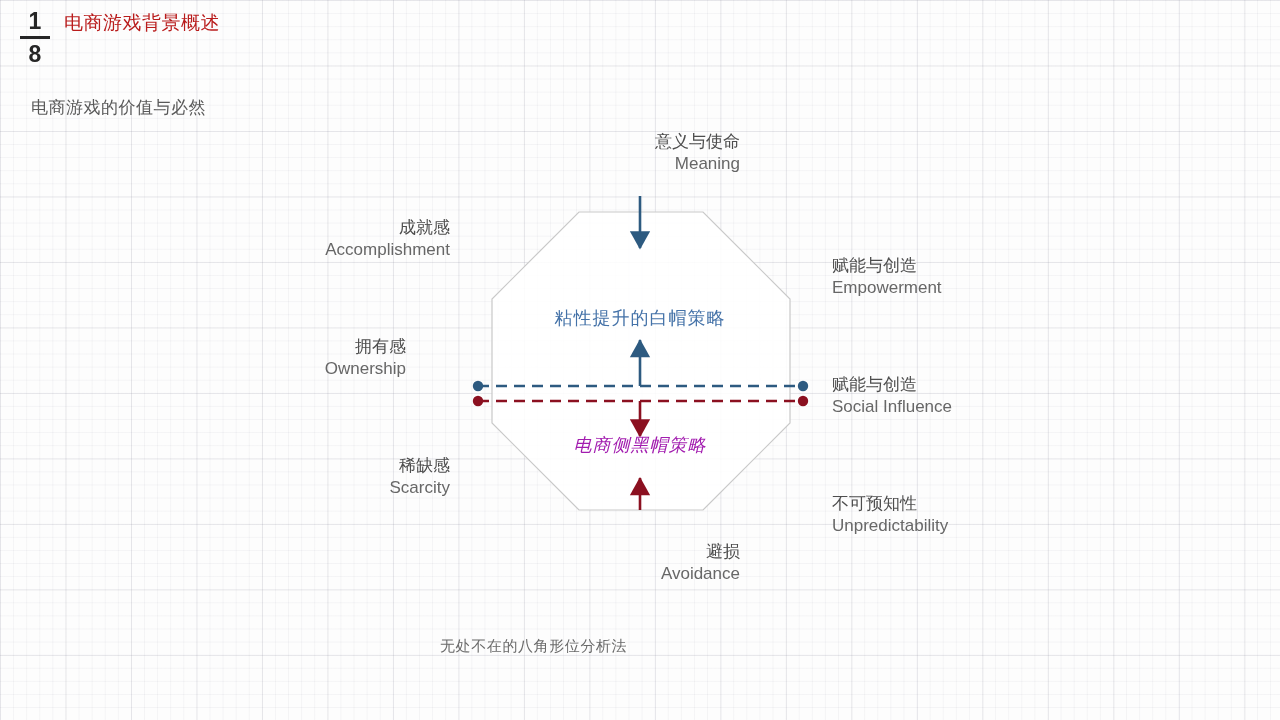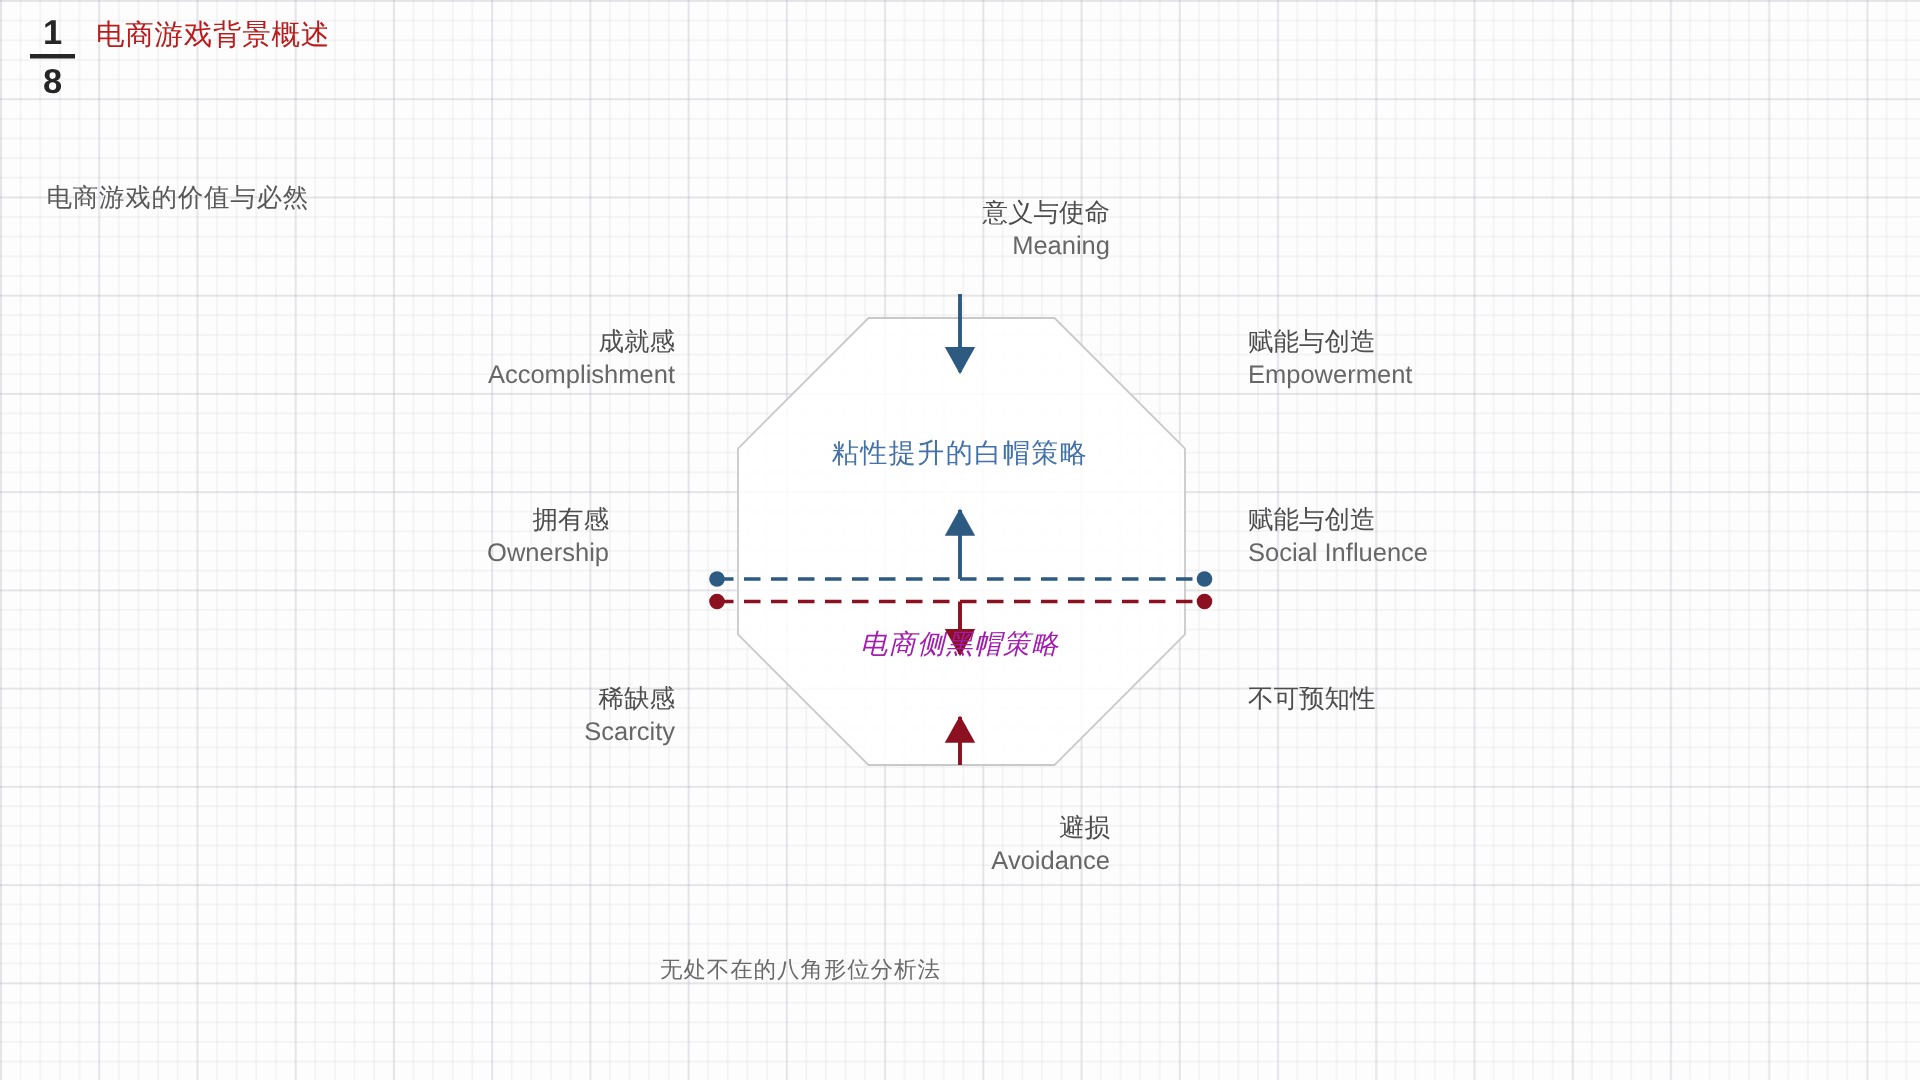--- a/index.html
+++ b/index.html
@@ -71,21 +71,20 @@
     white-space: nowrap;
   }
   #subtitle {
     position: absolute;
     left: 31px;
     top: 96px;
     font-size: 17px;
     color: #595959;
     letter-spacing: 0.5px;
     white-space: nowrap;
-    margin-top: 24px;
   }
 
   
   #diagram {
     position: absolute;
     left: 0;
     top: 0;
     width: 1280px;
     height: 720px;
   }
@@ -102,40 +101,41 @@
     font-size: 17px;
     color: #4d4d4d;
     display: block;
   }
   .corner-label .en {
     font-size: 17px;
     color: #676767;
     display: block;
   }
   .label-right-align { text-align: right; }
-  .label-left-align  { text-align: left; }
+  .label-left-align  { text-align: left; margin-top: 38px; }
   .label-center      { text-align: right; }
 
   #lbl-meaning        { left: 540px; top: 131px; width: 200px; }
   #lbl-accomplishment { left: 250px; top: 217px; width: 200px; }
   #lbl-empowerment    { left: 832px; top: 217px; width: 220px; }
   #lbl-ownership      { left: 256px; top: 336px; width: 150px; }
   #lbl-social         { left: 832px; top: 336px; width: 220px; }
   #lbl-scarcity       { left: 290px; top: 455px; width: 160px; }
   #lbl-unpredict      { left: 832px; top: 455px; width: 220px; }
   #lbl-avoidance      { left: 540px; top: 541px; width: 200px; }
 
   
   .inner-text {
     position: absolute;
     width: 300px;
     text-align: center;
     font-size: 18px;
     letter-spacing: 1px;
     white-space: nowrap;
+    margin-top: 16px;
   }
   #white-hat {
     left: 490px;
     top: 290px;
     color: #4472a8;
   }
   #black-hat {
     left: 490px;
     top: 417px;
     color: #a21caf;
@@ -233,20 +233,21 @@
     <span class="en">Social Influence</span>
   </div>
 
   <div class="corner-label label-right-align" id="lbl-scarcity">
     <span class="cn">稀缺感</span>
     <span class="en">Scarcity</span>
   </div>
 
   <div class="corner-label label-left-align" id="lbl-unpredict">
     <span class="cn">不可预知性</span>
+    <span class="en">Unpredictability</span>
   </div>
 
   <div class="corner-label label-center" id="lbl-avoidance">
     <span class="cn">避损</span>
     <span class="en">Avoidance</span>
   </div>
 
   <div id="caption">无处不在的八角形位分析法</div>
 </div>
 

